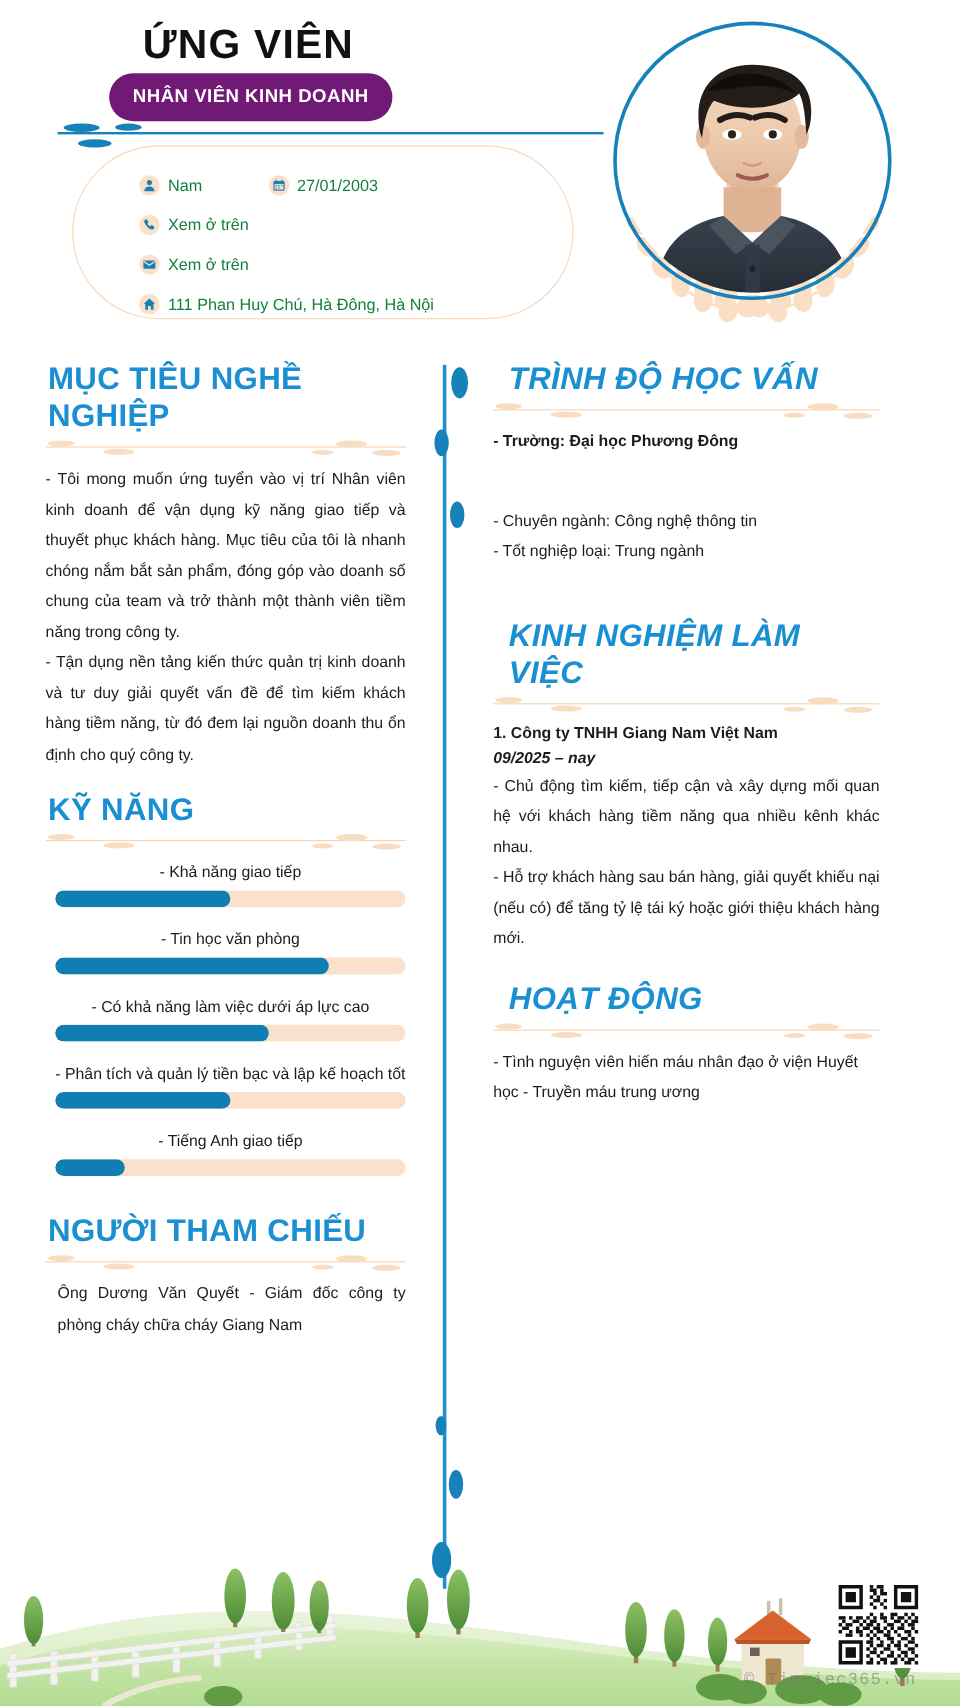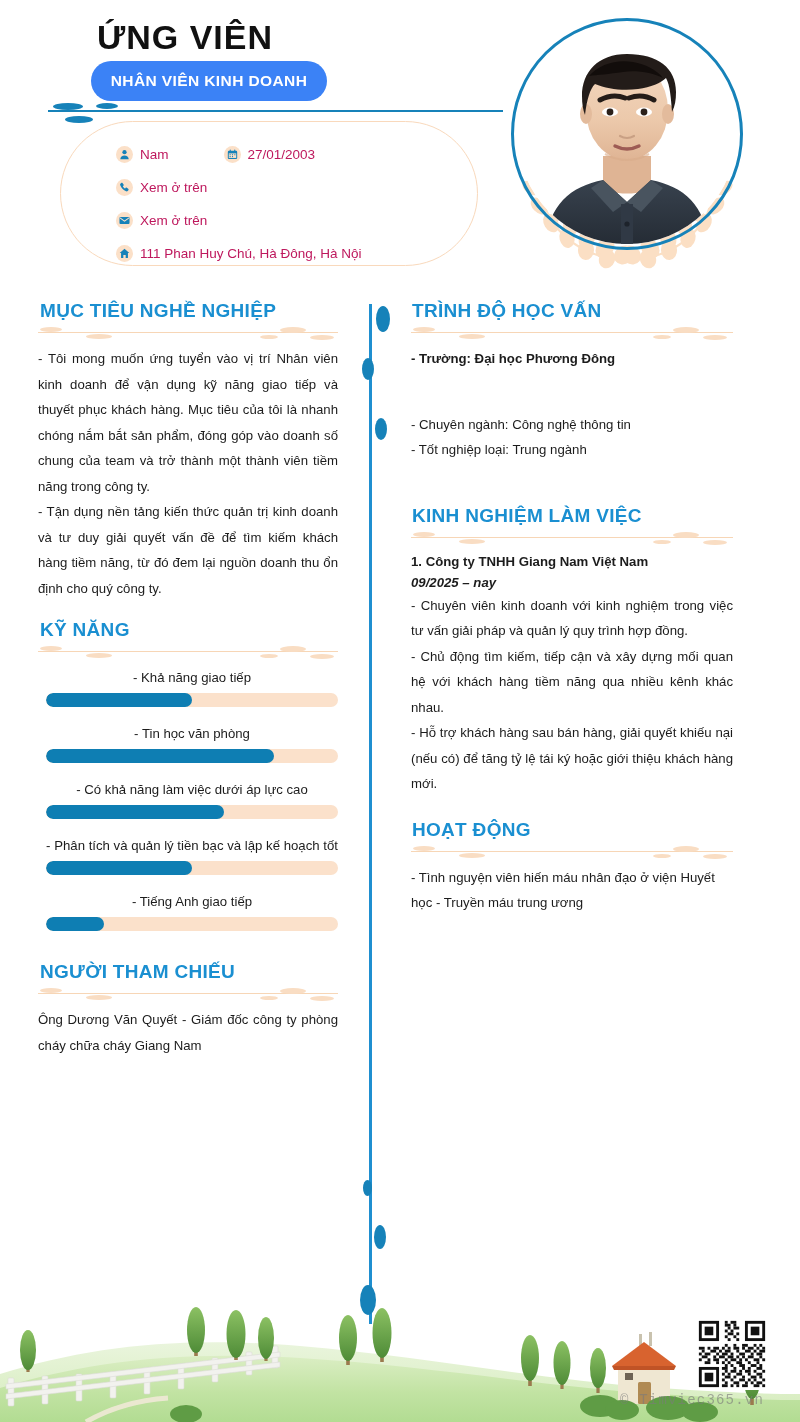--- a/index.html
+++ b/index.html
@@ -26,38 +26,39 @@
   
   .header {
     position: relative;
     height: 290px;
   }
   .header-left {
     position: absolute;
     left: 0;
     top: 0;
     width: 510px;
+    padding-left: 22px;
   }
   .cand-title {
     text-align: center;
     font-size: 34px;
     font-weight: bold;
     letter-spacing: 1px;
     color: #111111;
     padding-top: 18px;
     width: 370px;
     margin-left: 0px;
   }
   .role-pill {
     position: absolute;
     left: 91px;
     top: 61px;
     width: 236px;
     height: 40px;
-    background: #3b82f6;
+    background: #701a75;
     border-radius: 22px;
     color: #ffffff;
     font-size: 15.5px;
     font-weight: bold;
     letter-spacing: 0.4px;
     display: flex;
     align-items: center;
     justify-content: center;
   }
   .hdr-rule {
@@ -105,21 +106,21 @@
     background: #fbe0c8;
     display: inline-flex;
     align-items: center;
     justify-content: center;
     margin-right: 7px;
     flex: none;
   }
   .ic svg { display: block; }
   .info-txt {
     font-size: 13.5px;
-    color: #be185d;
+    color: #15803d;
     white-space: nowrap;
   }
   .info-col2 { margin-left: 55px; display: flex; align-items: center; }
 
   
   .photo-wrap {
     position: absolute;
     left: 511px;
     top: 18px;
     width: 232px;
@@ -178,27 +179,27 @@
   }
   .dv-dot {
     position: absolute;
     background: #1682b9;
     border-radius: 50%;
   }
 
   
   .sec { margin-bottom: 6px; }
   .sec-h {
-    font-size: 19px;
+    font-size: 26px;
     font-weight: bold;
     color: #1a8fd1;
     letter-spacing: 0.3px;
     margin: 0 0 4px 2px;
   }
-  .sec-h.right { margin-left: 1px; }
+  .sec-h.right { margin-left: 13px; font-style: italic; }
   .ul-wrap {
     position: relative;
     height: 14px;
     margin-bottom: 6px;
   }
   .ul-line {
     position: absolute;
     left: 0; top: 6px;
     width: 100%;
     height: 1.4px;
@@ -516,21 +517,21 @@
       <div class="sec" style="margin-top:30px;">
         <div class="sec-h">NGƯỜI THAM CHIẾU</div>
         <div class="ul-wrap">
           <div class="ul-line"></div>
           <div class="ul-blob" style="left:2px;  top:1px; width:22px; height:5px;"></div>
           <div class="ul-blob" style="left:48px; top:8px; width:26px; height:5px;"></div>
           <div class="ul-blob" style="left:242px;top:1px; width:26px; height:6px;"></div>
           <div class="ul-blob" style="left:222px;top:9px; width:18px; height:4px;"></div>
           <div class="ul-blob" style="left:272px;top:9px; width:24px; height:5px;"></div>
         </div>
-        <p class="body-txt" style="">Ông Dương Văn Quyết - Giám đốc công ty phòng cháy chữa cháy Giang Nam</p>
+        <p class="body-txt" style="margin-left:10px;">Ông Dương Văn Quyết - Giám đốc công ty phòng cháy chữa cháy Giang Nam</p>
       </div>
     </div>
 
     <div class="col-right">
 
       <div class="sec">
         <div class="sec-h right">TRÌNH ĐỘ HỌC VẤN</div>
         <div class="ul-wrap">
           <div class="ul-line"></div>
           <div class="ul-blob" style="left:2px;  top:1px; width:22px; height:5px;"></div>
@@ -549,21 +550,20 @@
         <div class="ul-wrap">
           <div class="ul-line"></div>
           <div class="ul-blob" style="left:2px;  top:1px; width:22px; height:5px;"></div>
           <div class="ul-blob" style="left:48px; top:8px; width:26px; height:5px;"></div>
           <div class="ul-blob" style="left:262px;top:1px; width:26px; height:6px;"></div>
           <div class="ul-blob" style="left:242px;top:9px; width:18px; height:4px;"></div>
           <div class="ul-blob" style="left:292px;top:9px; width:24px; height:5px;"></div>
         </div>
         <p class="body-txt bold left-al" style="line-height:21px;">1. Công ty TNHH Giang Nam Việt Nam</p>
         <p class="body-txt bold left-al" style="line-height:21px;font-style:italic;">09/2025 – nay</p>
-        <p class="body-txt">- Chuyên viên kinh doanh với kinh nghiệm trong việc tư vấn giải pháp và quản lý quy trình hợp đồng.</p>
         <p class="body-txt">- Chủ động tìm kiếm, tiếp cận và xây dựng mối quan hệ với khách hàng tiềm năng qua nhiều kênh khác nhau.</p>
         <p class="body-txt">-  Hỗ trợ khách hàng sau bán hàng, giải quyết khiếu nại (nếu có) để tăng tỷ lệ tái ký hoặc giới thiệu khách hàng mới.</p>
       </div>
 
       <div class="sec" style="margin-top:22px;">
         <div class="sec-h right">HOẠT ĐỘNG</div>
         <div class="ul-wrap">
           <div class="ul-line"></div>
           <div class="ul-blob" style="left:2px;  top:1px; width:22px; height:5px;"></div>
           <div class="ul-blob" style="left:48px; top:8px; width:26px; height:5px;"></div>

